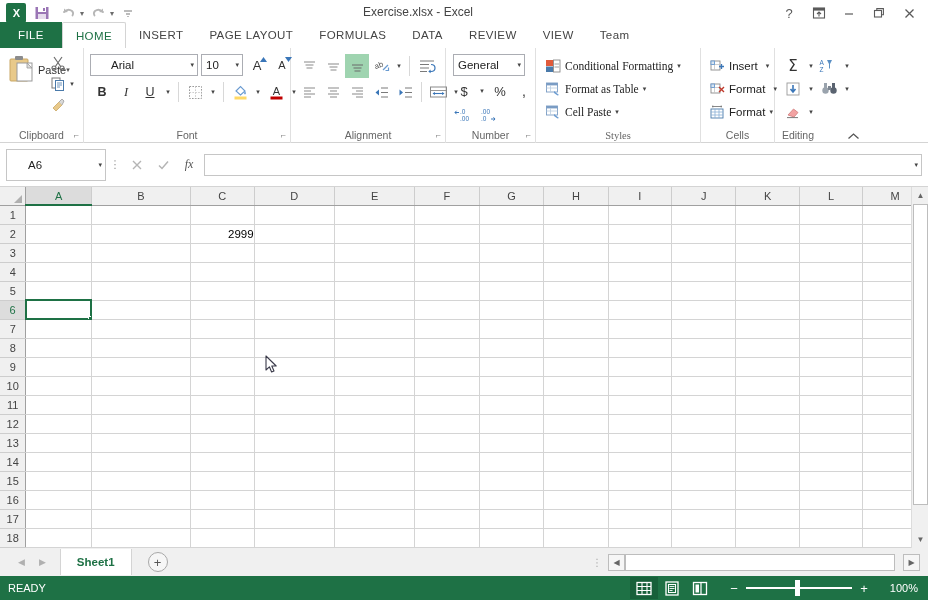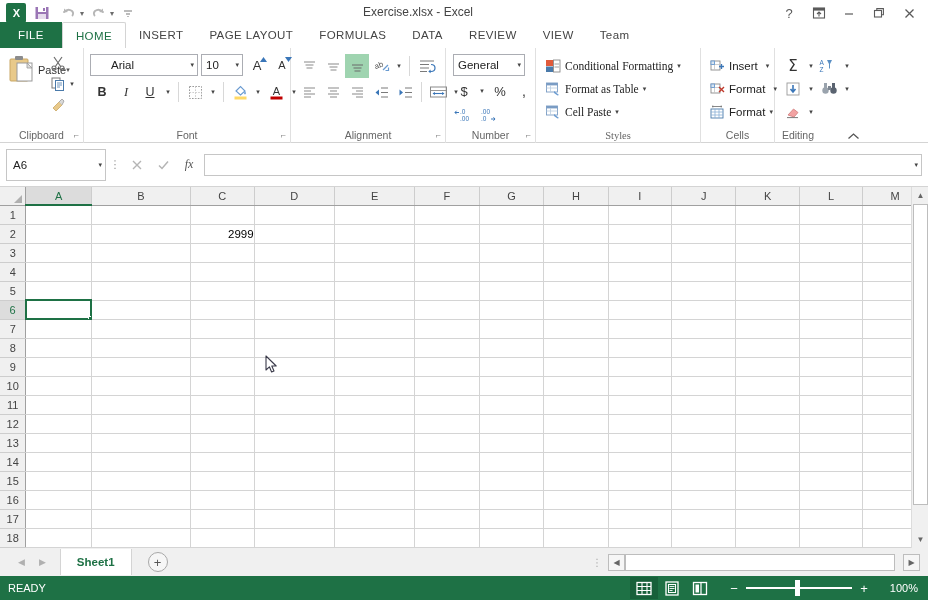--- a/index.html
+++ b/index.html
@@ -152,21 +152,21 @@
   }
 
   
   .formulabar {
     position: absolute; top: 143px; left: 0; width: 928px; height: 44px;
     background: #ffffff; display: flex; align-items: center; padding: 0 6px;
     border-bottom: 1px solid #d4d4d4;
   }
   .namebox {
     width: 100px; height: 32px; border: 1px solid #c6c6c6; background: #fff;
-    display: flex; align-items: center; padding-left: 6px; font-size: 11.5px; color: #222;
+    display: flex; align-items: center; padding-left: 21px; font-size: 11.5px; color: #222;
     position: relative;
   }
   .fb-dots { width: 18px; text-align: center; color: #999; font-size: 11px; letter-spacing: 0; }
   .fb-btn { width: 26px; height: 22px; display: flex; align-items: center; justify-content: center; font-size: 13px; color: #b5b5b5; }
   .fb-fx { width: 26px; height: 22px; display: flex; align-items: center; justify-content: center; font-size: 12px; color: #555; font-style: italic; font-family: "Liberation Serif", serif; }
   .fb-input {
     flex: 1; height: 22px; border: 1px solid #c6c6c6; background: #fff; margin-left: 2px;
     display: flex; align-items: center; padding-left: 4px; font-size: 11.5px; color: #222;
     position: relative;
   }

